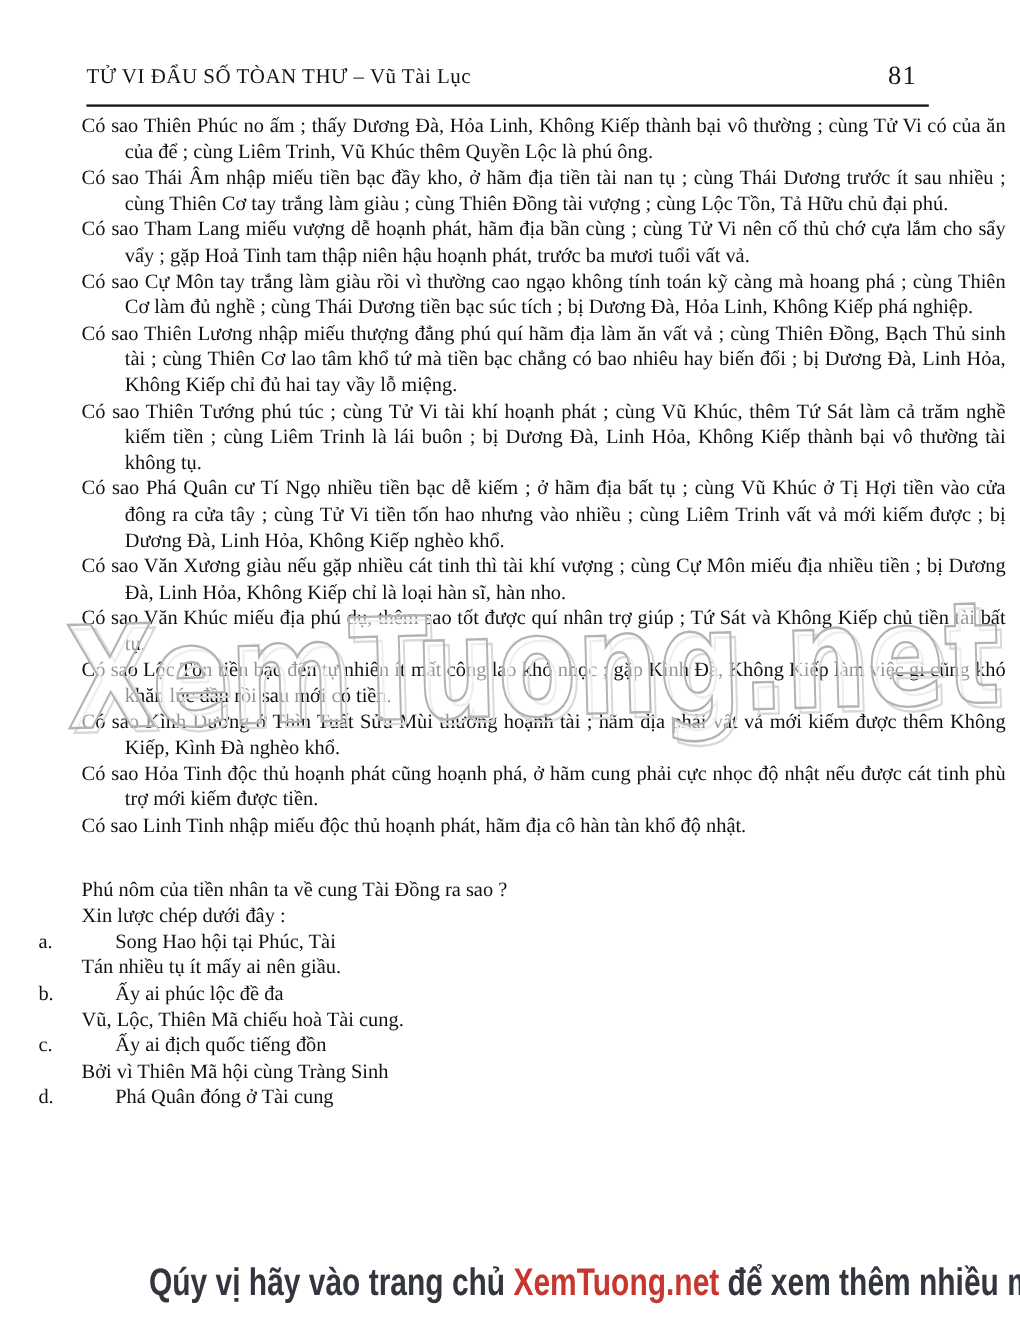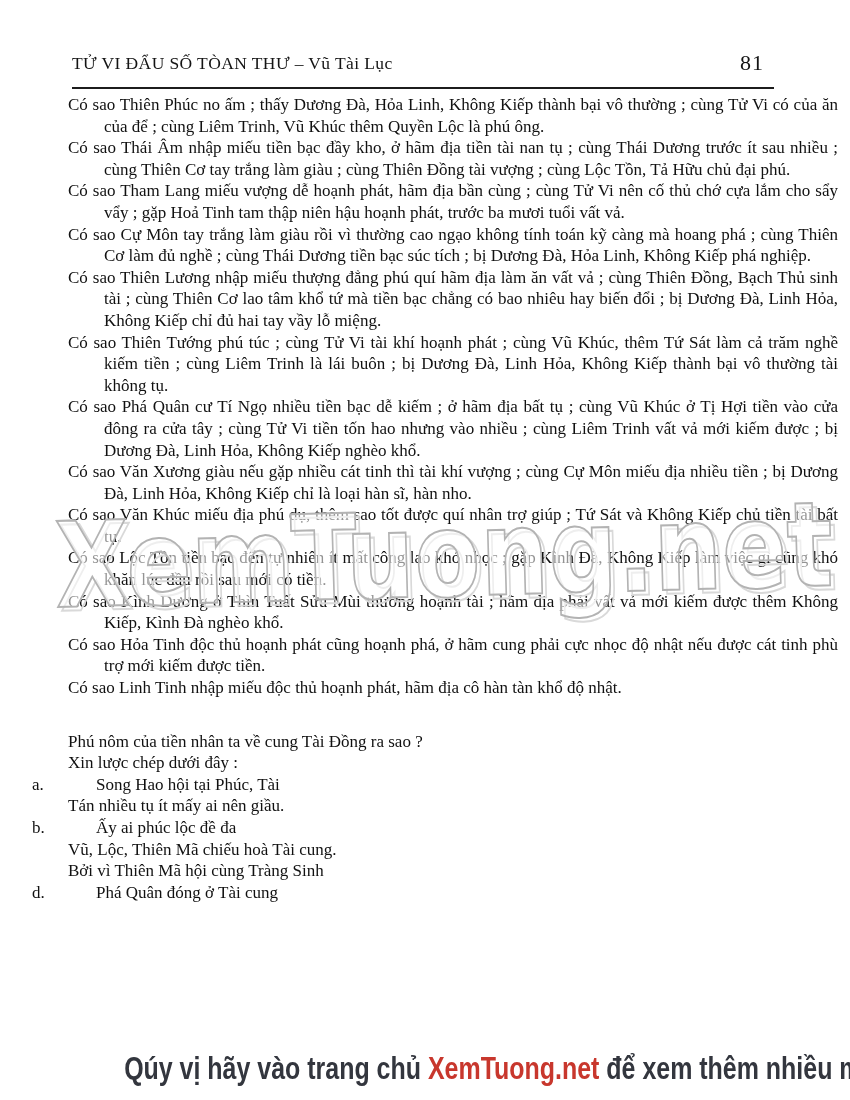--- a/index.html
+++ b/index.html
@@ -85,20 +85,21 @@
     <div class="poem">
       <p class="poem-intro">Phú nôm của tiền nhân ta về cung Tài Đồng ra sao ?</p>
       <p class="poem-intro">Xin lược chép dưới đây :</p>
 
       <p class="poem-item"><span class="poem-label">a.</span><span>Song Hao hội tại Phúc, Tài</span></p>
       <p class="poem-line2">Tán nhiều tụ ít mấy ai nên giầu.</p>
 
       <p class="poem-item"><span class="poem-label">b.</span><span>Ấy ai phúc lộc đề đa</span></p>
       <p class="poem-line2">Vũ, Lộc, Thiên Mã chiếu hoà Tài cung.</p>
 
+      <p class="poem-item"><span class="poem-label">c.</span><span>Ấy ai địch quốc tiếng đồn</span></p>
       <p class="poem-line2">Bởi vì Thiên Mã hội cùng Tràng Sinh</p>
 
       <p class="poem-item"><span class="poem-label">d.</span><span>Phá Quân đóng ở Tài cung</span></p>
     </div>
   </div>
 
   <div class="watermark">
     <svg width="795" height="140" viewBox="0 0 795 140" xmlns="http://www.w3.org/2000/svg">
       <text x="9" y="112" font-family="DejaVu Sans, sans-serif" font-size="118" font-weight="bold" textLength="778" lengthAdjust="spacingAndGlyphs" fill="none" stroke="#d9d9d9" stroke-width="2">XemTuong.net</text>
       <text x="5" y="108" font-family="DejaVu Sans, sans-serif" font-size="118" font-weight="bold" textLength="778" lengthAdjust="spacingAndGlyphs" fill="#ffffff" fill-opacity="0.55" stroke="#b3b3b3" stroke-width="2">XemTuong.net</text>

